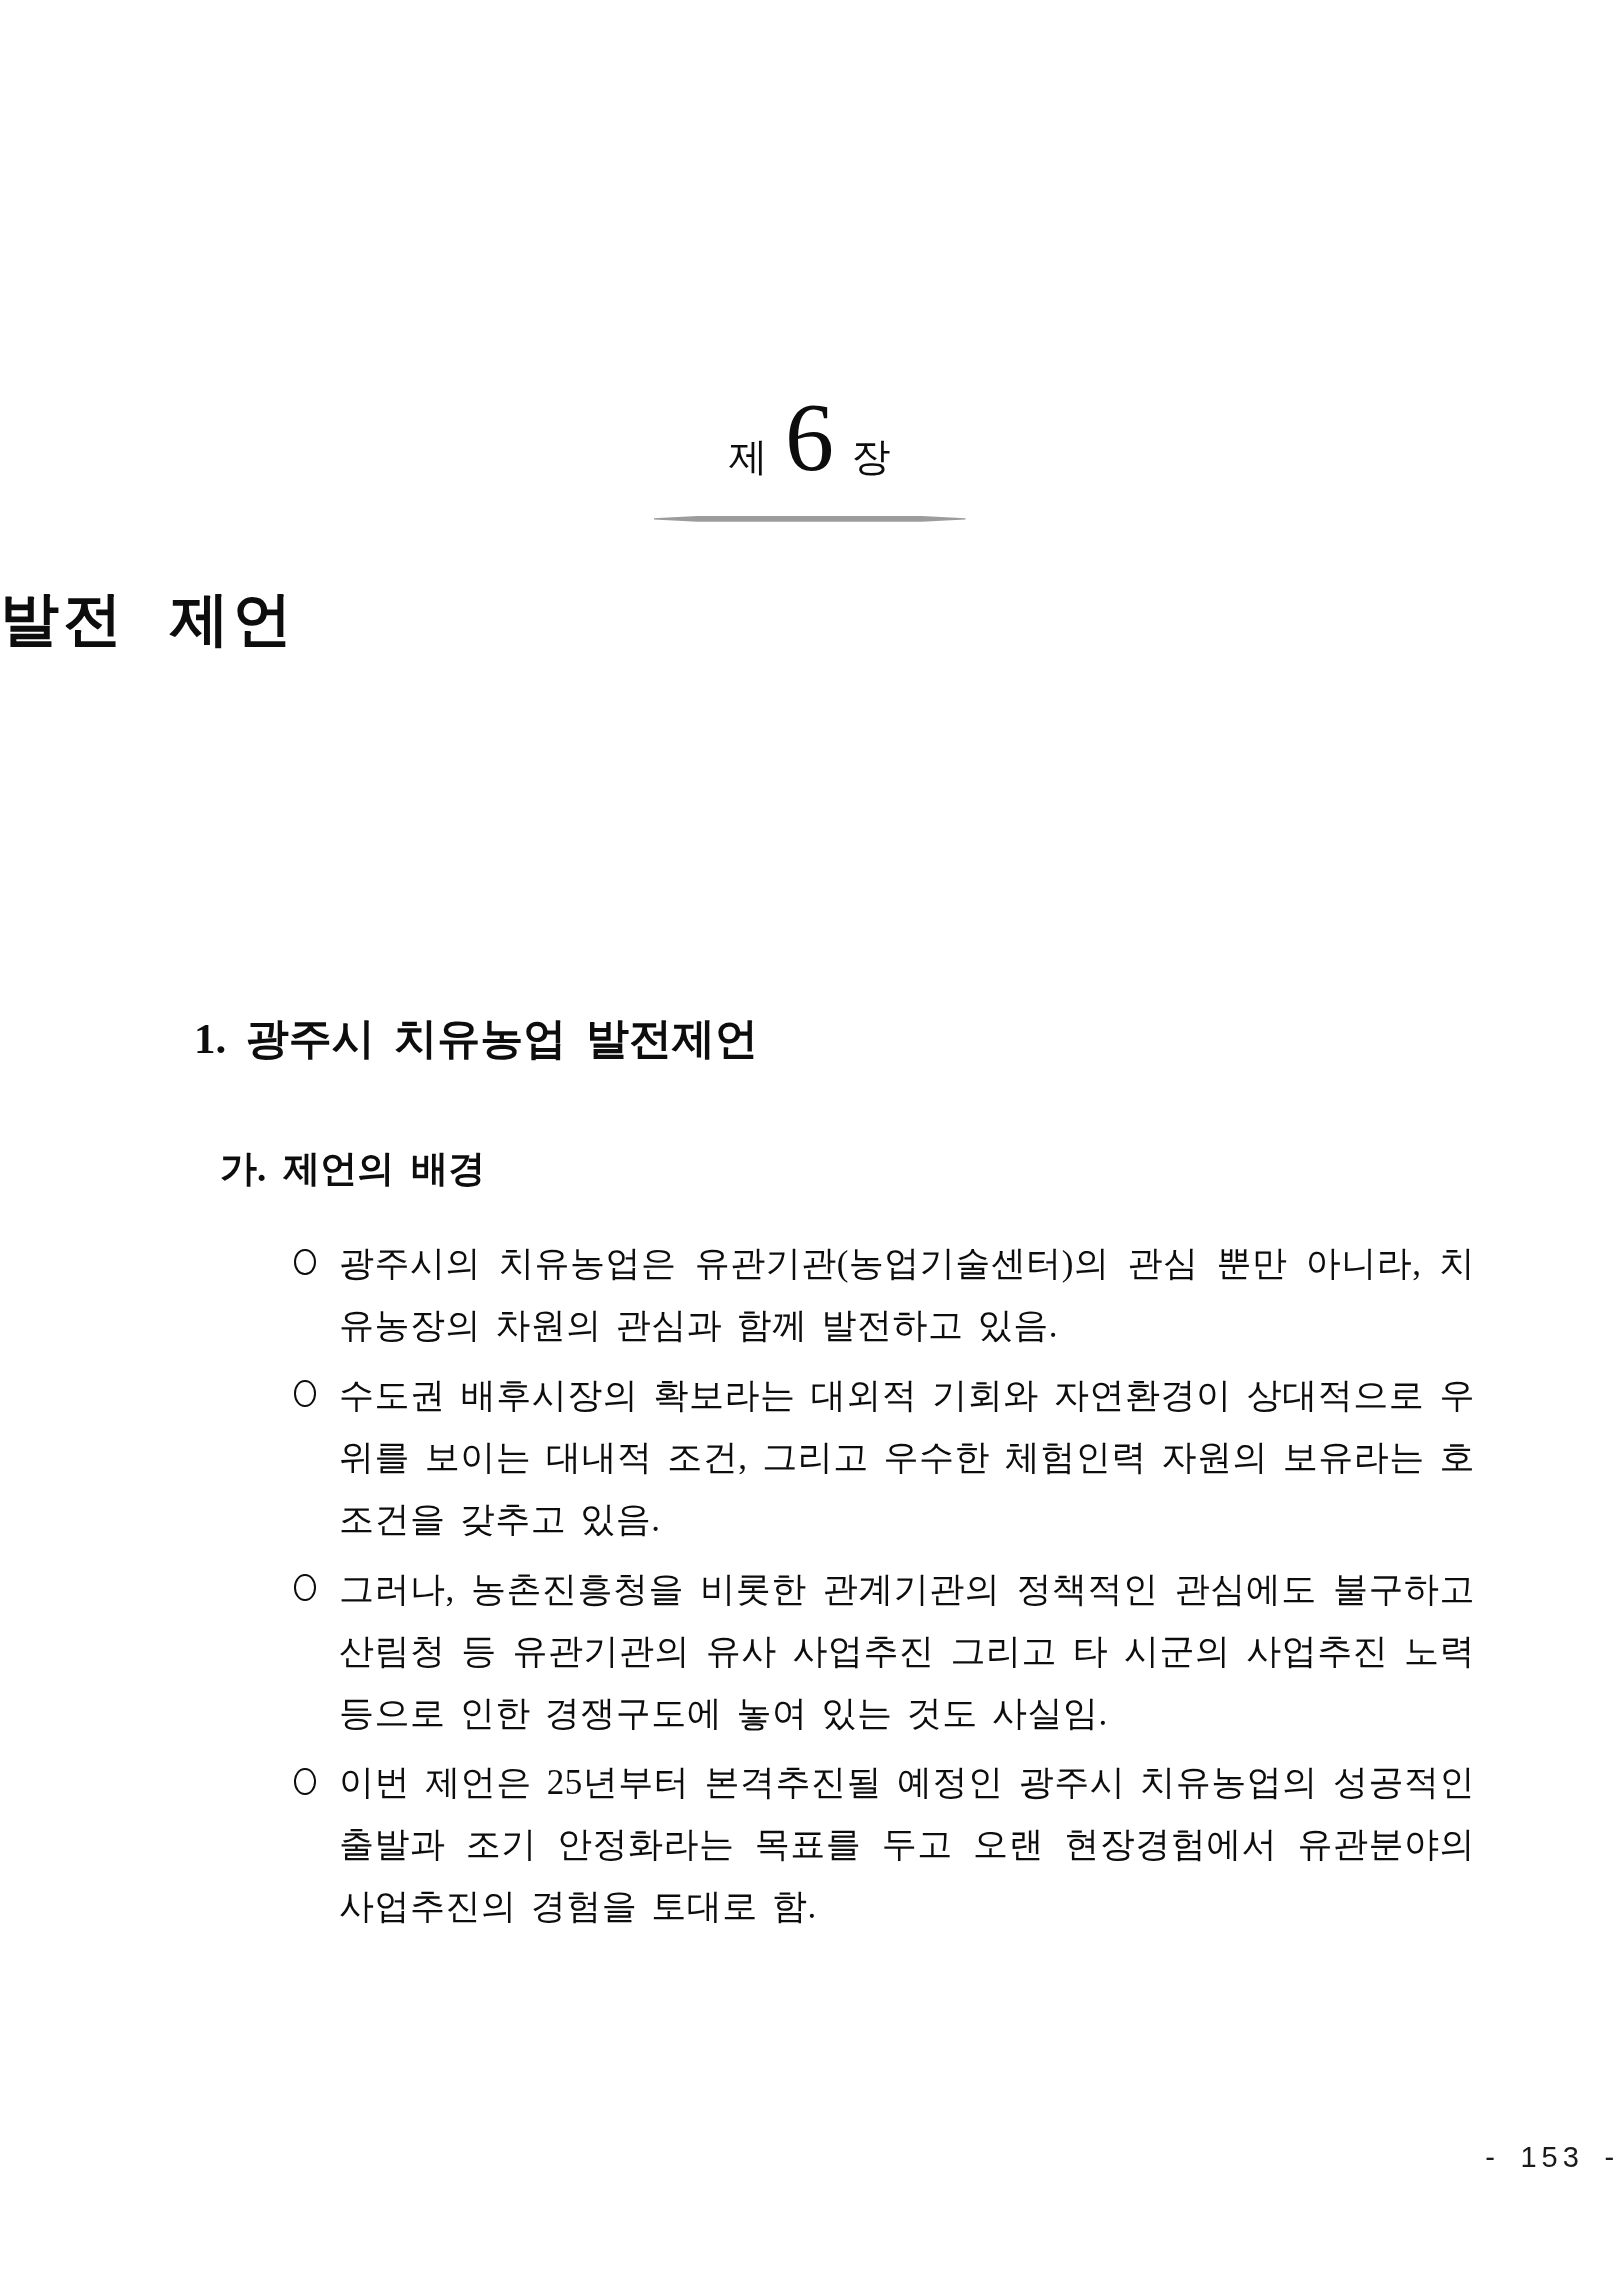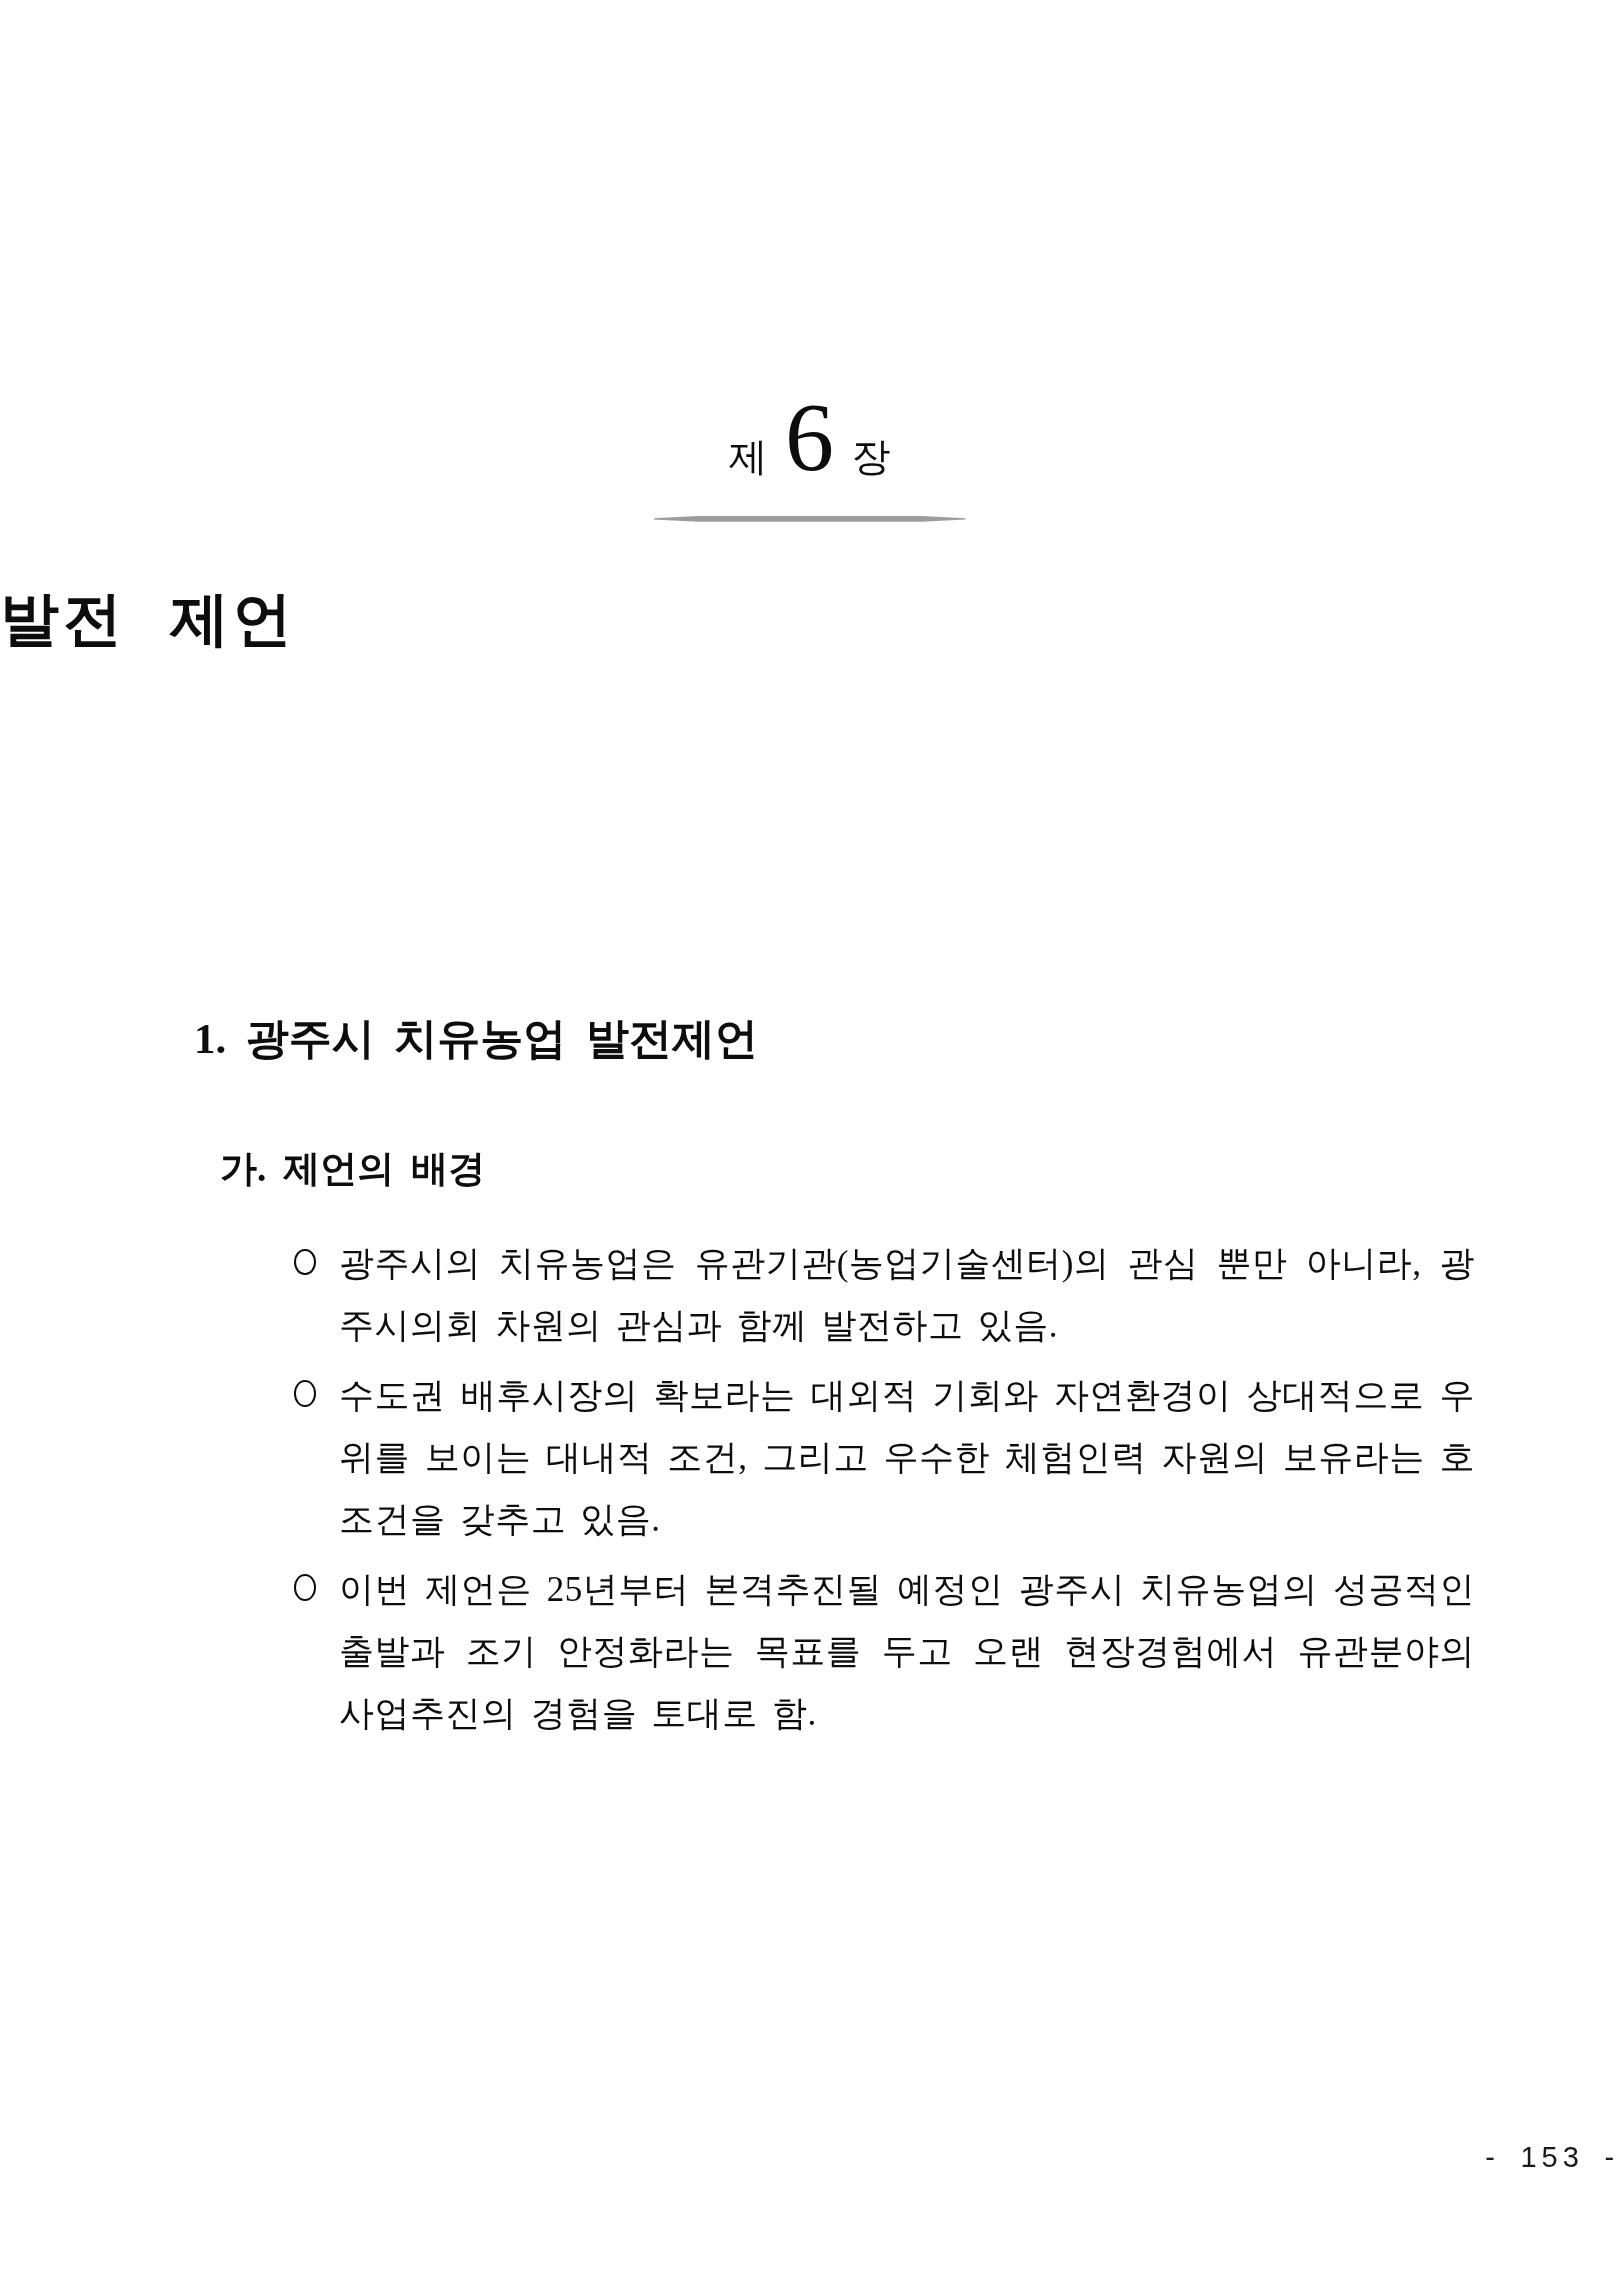--- a/index.html
+++ b/index.html
@@ -153,30 +153,36 @@
   <h2 class="sec-heading">1. 광주시 치유농업 발전제언</h2>
 
   <h3 class="subsec-heading">가. 제언의 배경</h3>
 
   <div class="bullet-list">
 
     <div class="bullet-item">
       <span class="bullet-marker">
           <span class="circle"></span>
         </span>
-      <p class="bullet-text">광주시의 치유농업은 유관기관(농업기술센터)의 관심 뿐만 아니라, 광주시의회 차원의 관심과 함께 발전하고 있음.</p>
+      <p class="bullet-text">광주시의 치유농업은 유관기관(농업기술센터)의 관심 뿐만 아니라, 치유농장의 차원의 관심과 함께 발전하고 있음.</p>
     </div>
 
     <div class="bullet-item">
       <span class="bullet-marker">
           <span class="circle"></span>
         </span>
       <p class="bullet-text">수도권 배후시장의 확보라는 대외적 기회와 자연환경이 상대적으로 우위를 보이는 대내적 조건, 그리고 우수한 체험인력 자원의 보유라는 호조건을 갖추고 있음.</p>
     </div>
 
+    <div class="bullet-item">
+      <span class="bullet-marker">
+          <span class="circle"></span>
+        </span>
+      <p class="bullet-text">그러나, 농촌진흥청을 비롯한 관계기관의 정책적인 관심에도 불구하고 산림청 등 유관기관의 유사 사업추진 그리고 타 시군의 사업추진 노력 등으로 인한 경쟁구도에 놓여 있는 것도 사실임.</p>
+    </div>
 
 
     <div class="bullet-item">
       <span class="bullet-marker">
           <span class="circle"></span>
         </span>
       <p class="bullet-text">이번 제언은 25년부터 본격추진될 예정인 광주시 치유농업의 성공적인 출발과 조기 안정화라는 목표를 두고 오랜 현장경험에서 유관분야의 사업추진의 경험을 토대로 함.</p>
     </div>
 
   </div>

